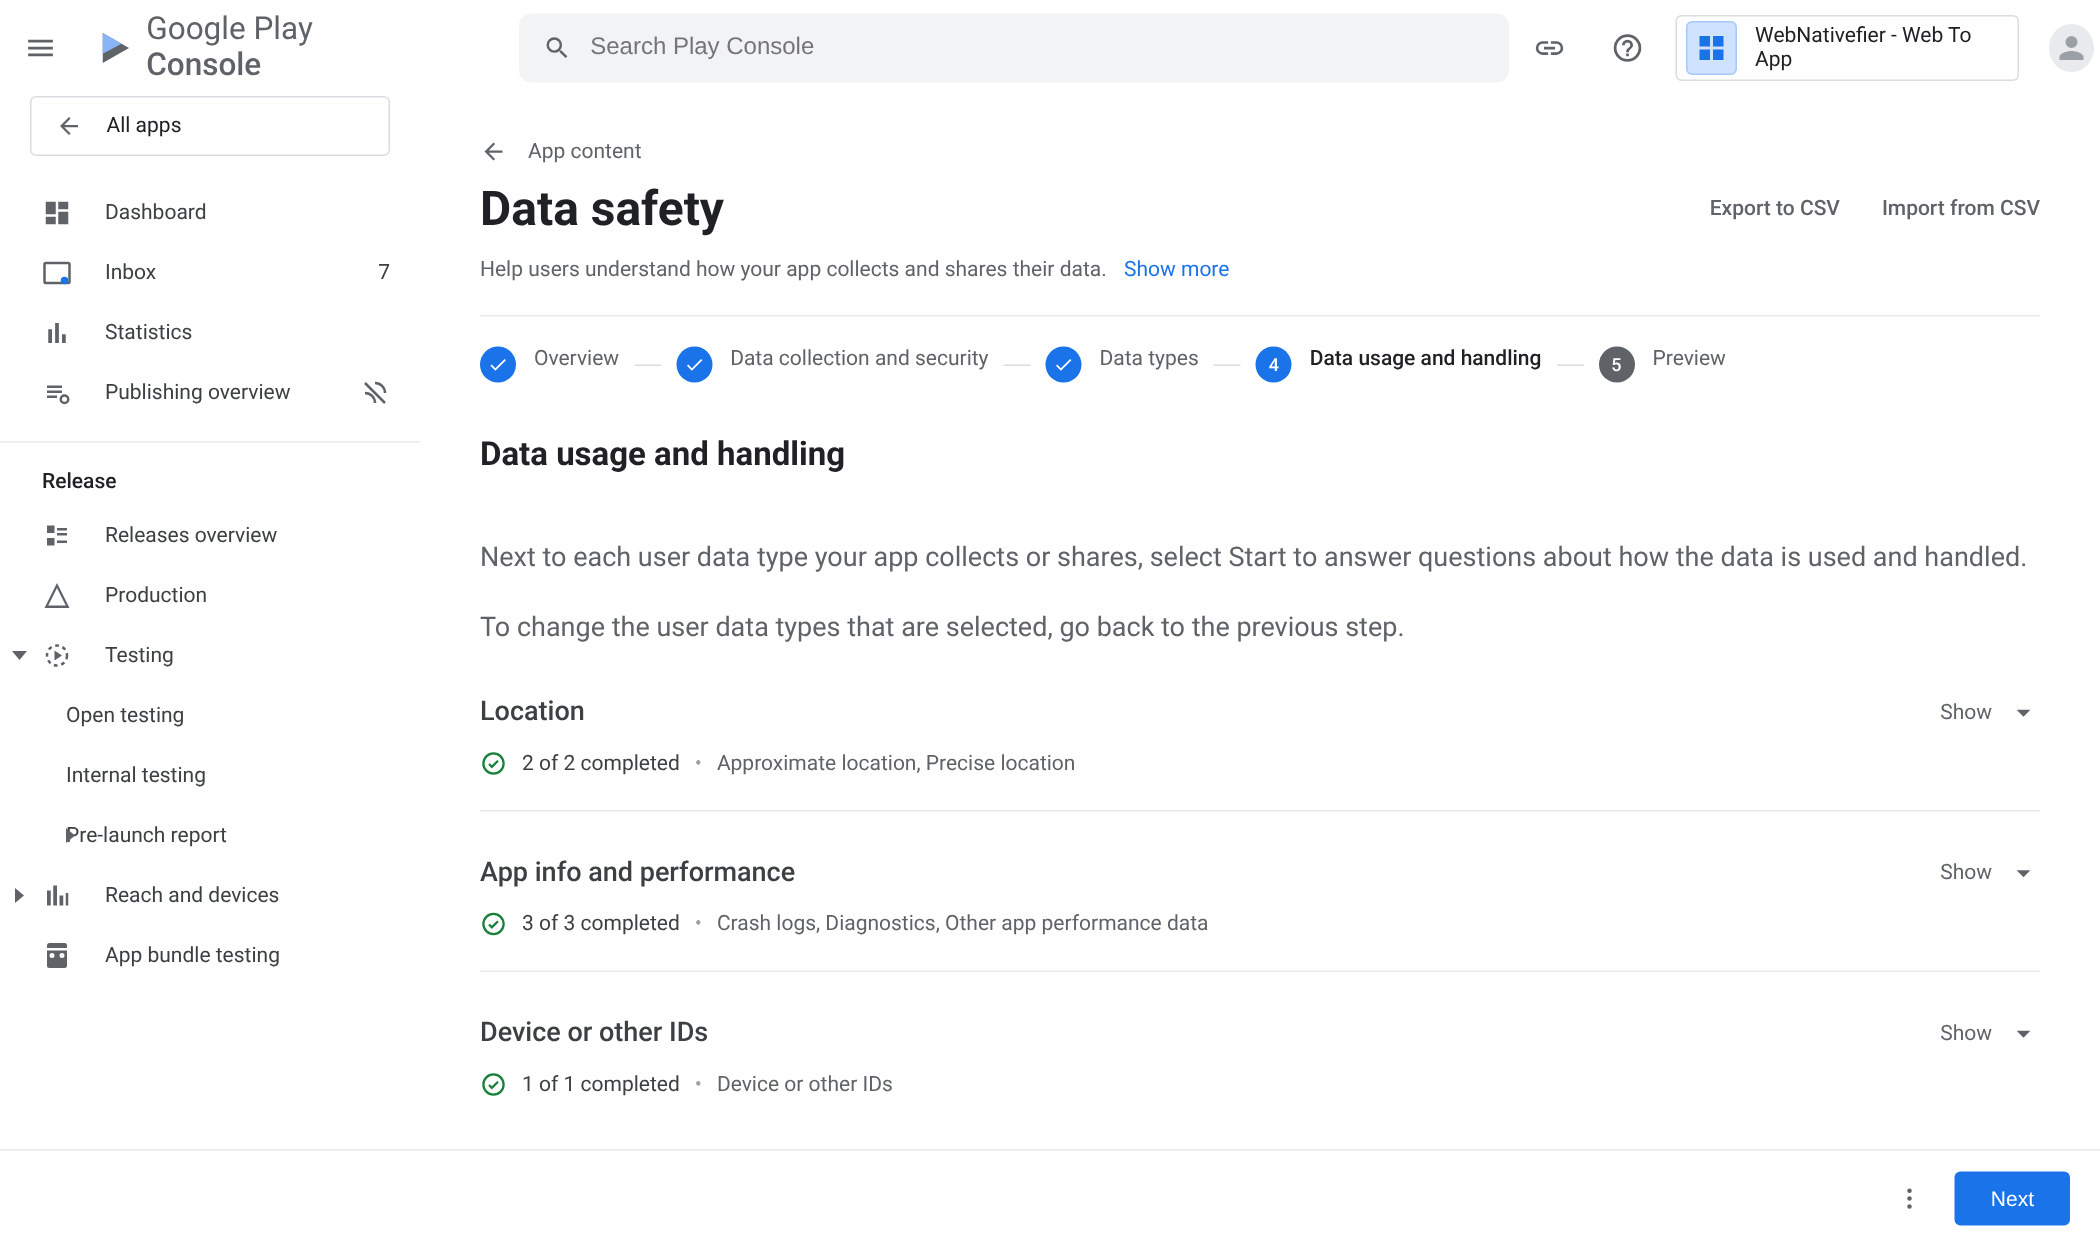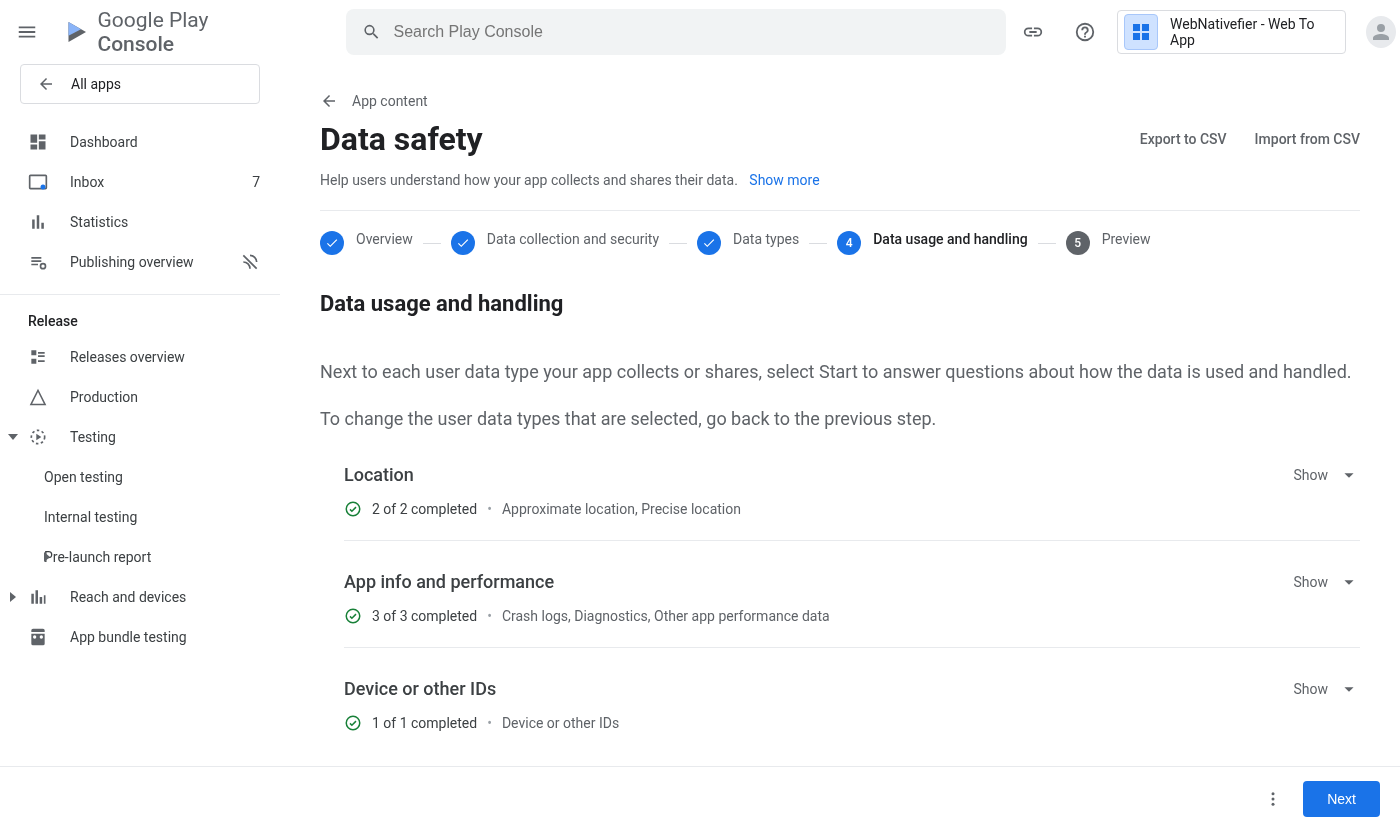--- a/index.html
+++ b/index.html
@@ -64,21 +64,21 @@
   .step-circle svg { width:14px; height:14px; fill:#fff; }
   .step-label { font-size:14px; color:#5f6368; }
   .step.active .step-label { color:#202124; font-weight:500; }
   .step-connector { width:18px; height:1px; background:#dadce0; }
 
   .section-title { font-size:22px; margin-top:36px; color:#202124; }
   .section-desc { font-size:18px; color:#5f6368; margin-top:42px; line-height:1.6; }
   .section-desc p + p { margin-top:18px; }
 
   
-  .group { border-bottom:1px solid #e8eaed; padding:30px 0 22px 0;margin-left:24px; }
+  .group { border-bottom:1px solid #e8eaed; padding:30px 0 22px 0; }
   .group-head { display:flex; align-items:center; }
   .group-title { font-size:18px; font-weight:500; color:#3c4043; flex:1; }
   .show-toggle { display:flex; align-items:center; gap:10px; color:#5f6368; font-size:14px; cursor:pointer; }
   .show-toggle svg { width:22px; height:22px; fill:#5f6368; }
   .group-status { display:flex; align-items:center; gap:10px; margin-top:14px; font-size:14px; }
   .status-icon { width:18px; height:18px; }
   .status-icon svg { width:18px; height:18px; }
   .status-text { color:#3c4043; }
   .dot { color:#9aa0a6; }
   .status-detail { color:#5f6368; }

